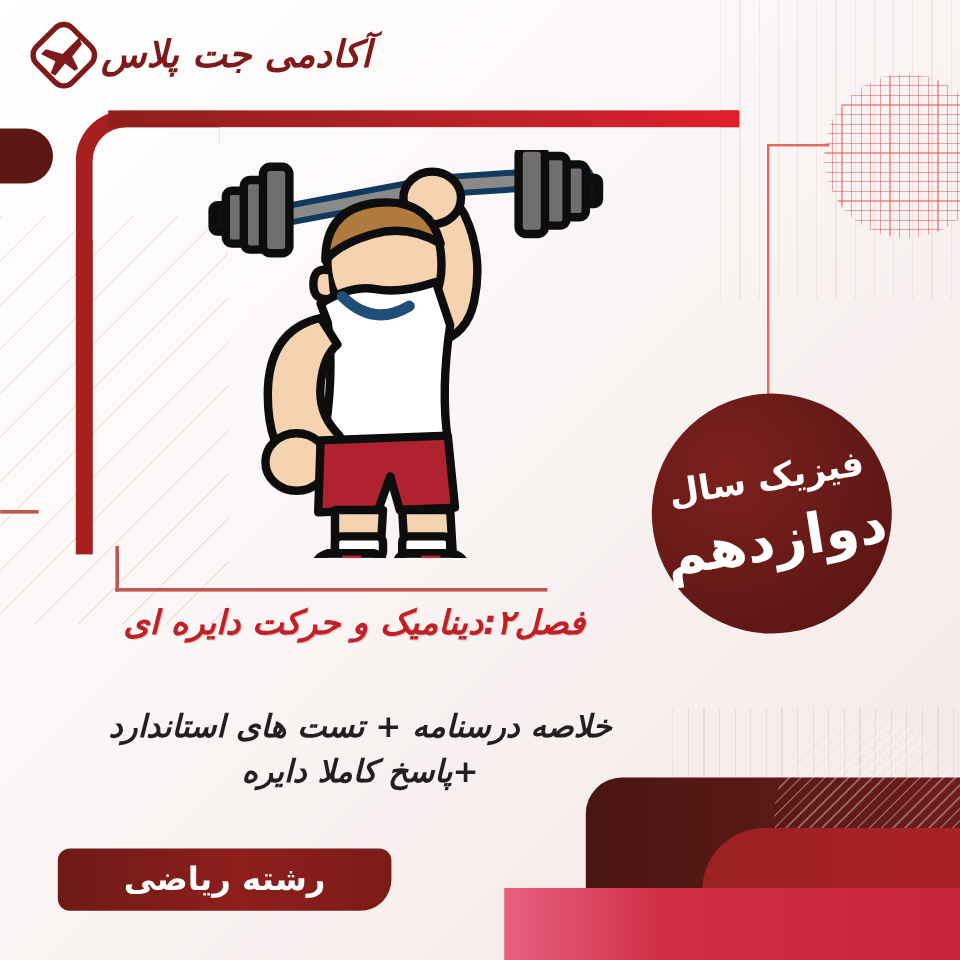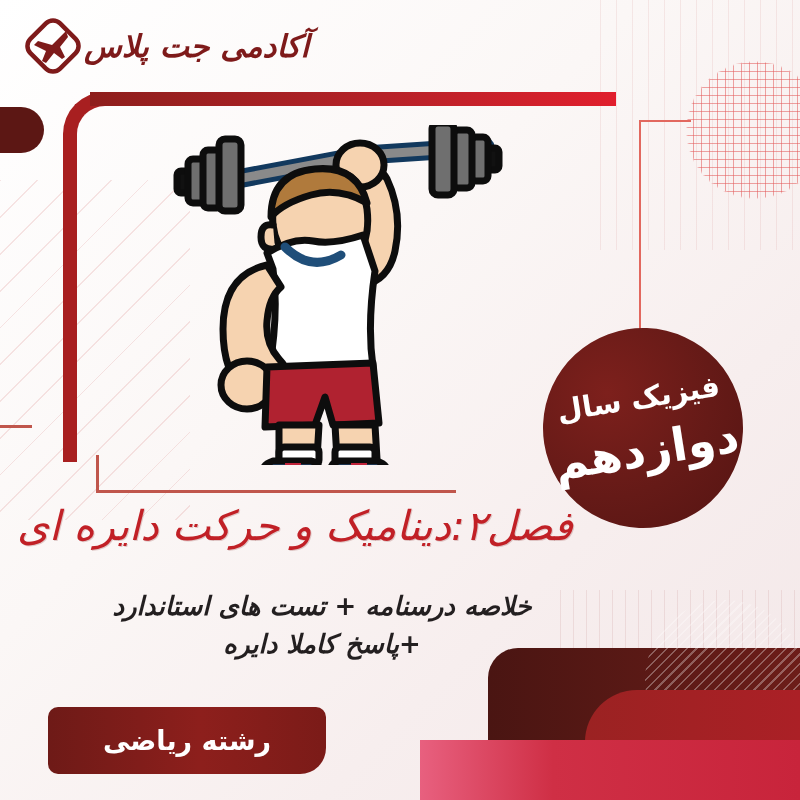--- a/index.html
+++ b/index.html
@@ -71,39 +71,39 @@
     white-space:nowrap;letter-spacing:-1px;}
 
   
   .logo-wrap{position:absolute;left:22px;top:8px;width:300px;height:75px;
     display:flex;flex-direction:row-reverse;align-items:center;gap:0;}
   .logo-text{color:#7e1a1a;font-size:31px;font-weight:bold;font-style:italic;
     white-space:nowrap;letter-spacing:-0.5px;}
 
   
   .title-main{position:absolute;left:0;top:503px;width:590px;text-align:center;
-    color:#c12026;font-size:41px;font-weight:normal;font-style:italic;
+    color:#c12026;font-size:28px;font-weight:bold;font-style:italic;
     line-height:1.15;letter-spacing:-1px;white-space:nowrap;
     text-shadow:1px 1px 0 rgba(120,20,20,.20);}
   .subtitle{position:absolute;left:0;top:588px;width:600px;text-align:center;
-    color:#231f20;font-size:26px;font-weight:bold;font-style:italic;line-height:1.45;margin-left:22px;}
+    color:#231f20;font-size:26px;font-weight:bold;font-style:italic;line-height:1.45;}
   .subtitle div{white-space:nowrap;}
 
   
   .br-dark{position:absolute;left:488px;top:648px;width:312px;height:152px;
     background:linear-gradient(90deg,#4a1512 0%,#5d1a16 60%,#6d1d19 100%);
     border-top-left-radius:30px;}
   .br-mid{position:absolute;left:585px;top:690px;width:215px;height:110px;
     background:linear-gradient(90deg,#9b2222 0%,#ab2026 100%);
     border-top-left-radius:52px;}
   .br-pink{position:absolute;left:420px;top:740px;width:380px;height:60px;
     background:linear-gradient(90deg,#e8607f 0%,#cf2f45 35%,#c8243b 100%);}
 
   
-  .banner{position:absolute;left:48px;top:707px;width:278px;height:67px;
+  .banner{position:absolute;left:48px;top:707px;width:278px;height:52px;
     background:linear-gradient(90deg,#6e1a17 0%,#8d1f1c 55%,#7b1b18 100%);
     border-radius:10px 10px 26px 10px;
     display:flex;align-items:center;justify-content:center;}
   .banner span{color:#ffffff;font-size:27px;font-weight:bold;letter-spacing:-0.5px;}
 </style>
 </head>
 <body>
 
 <div id="poster">
 

